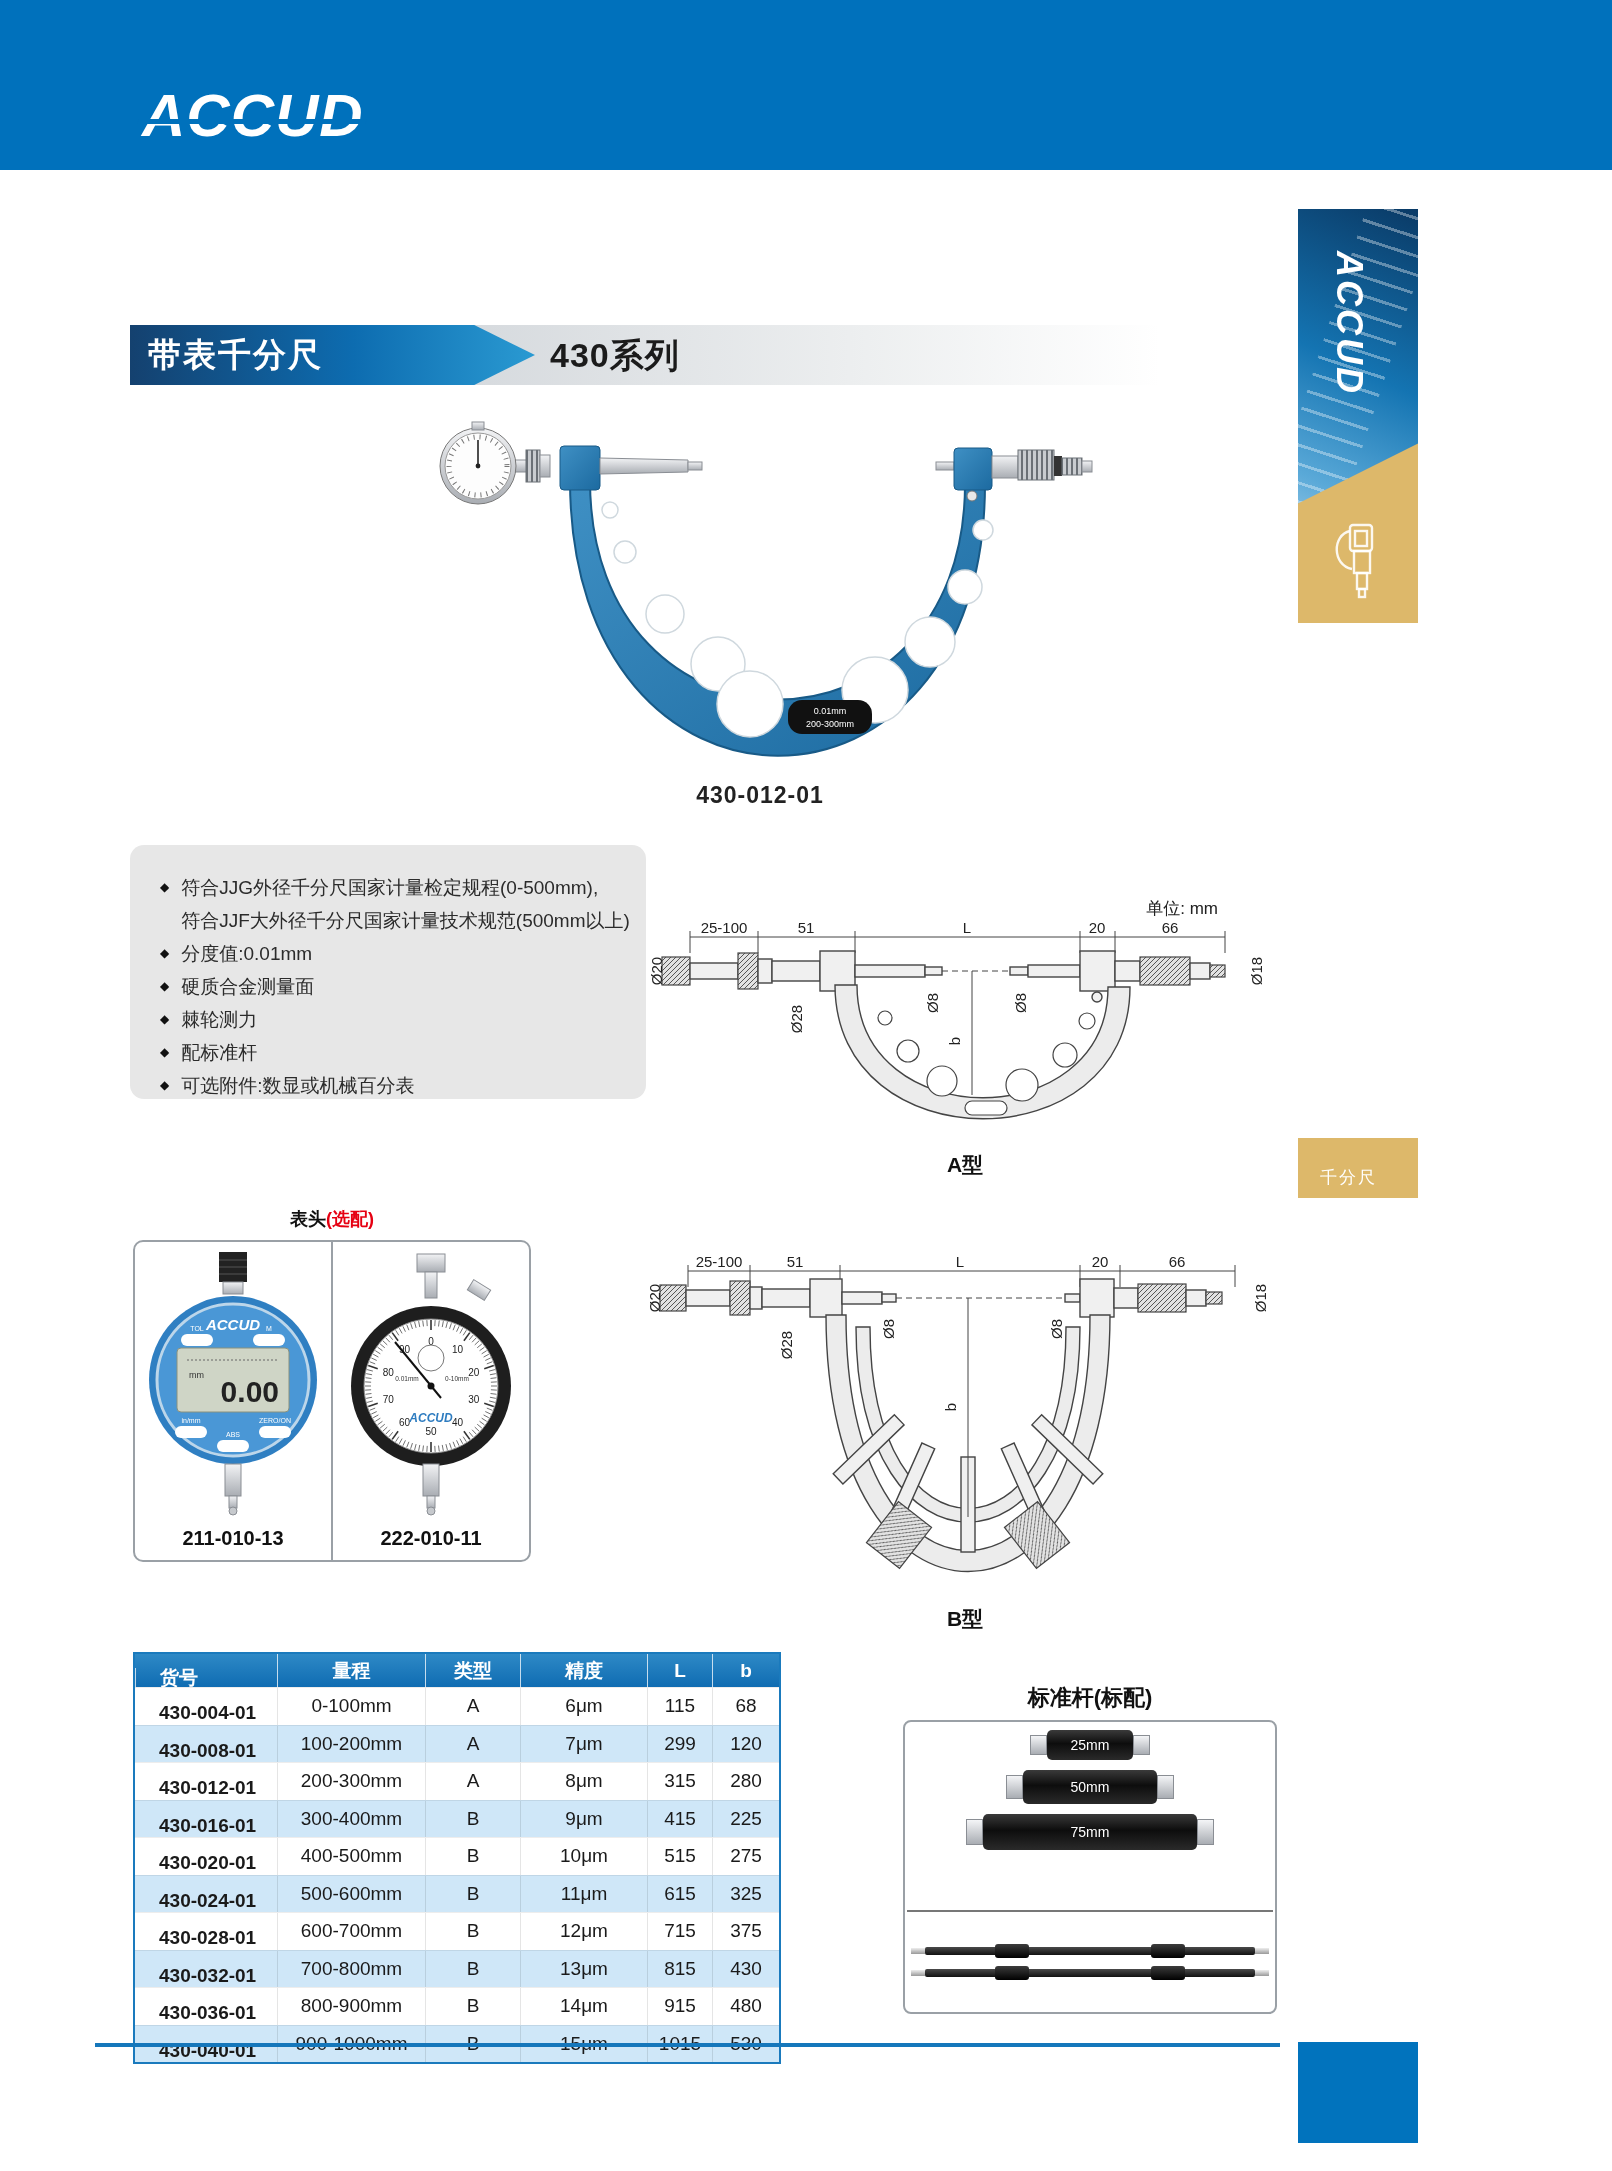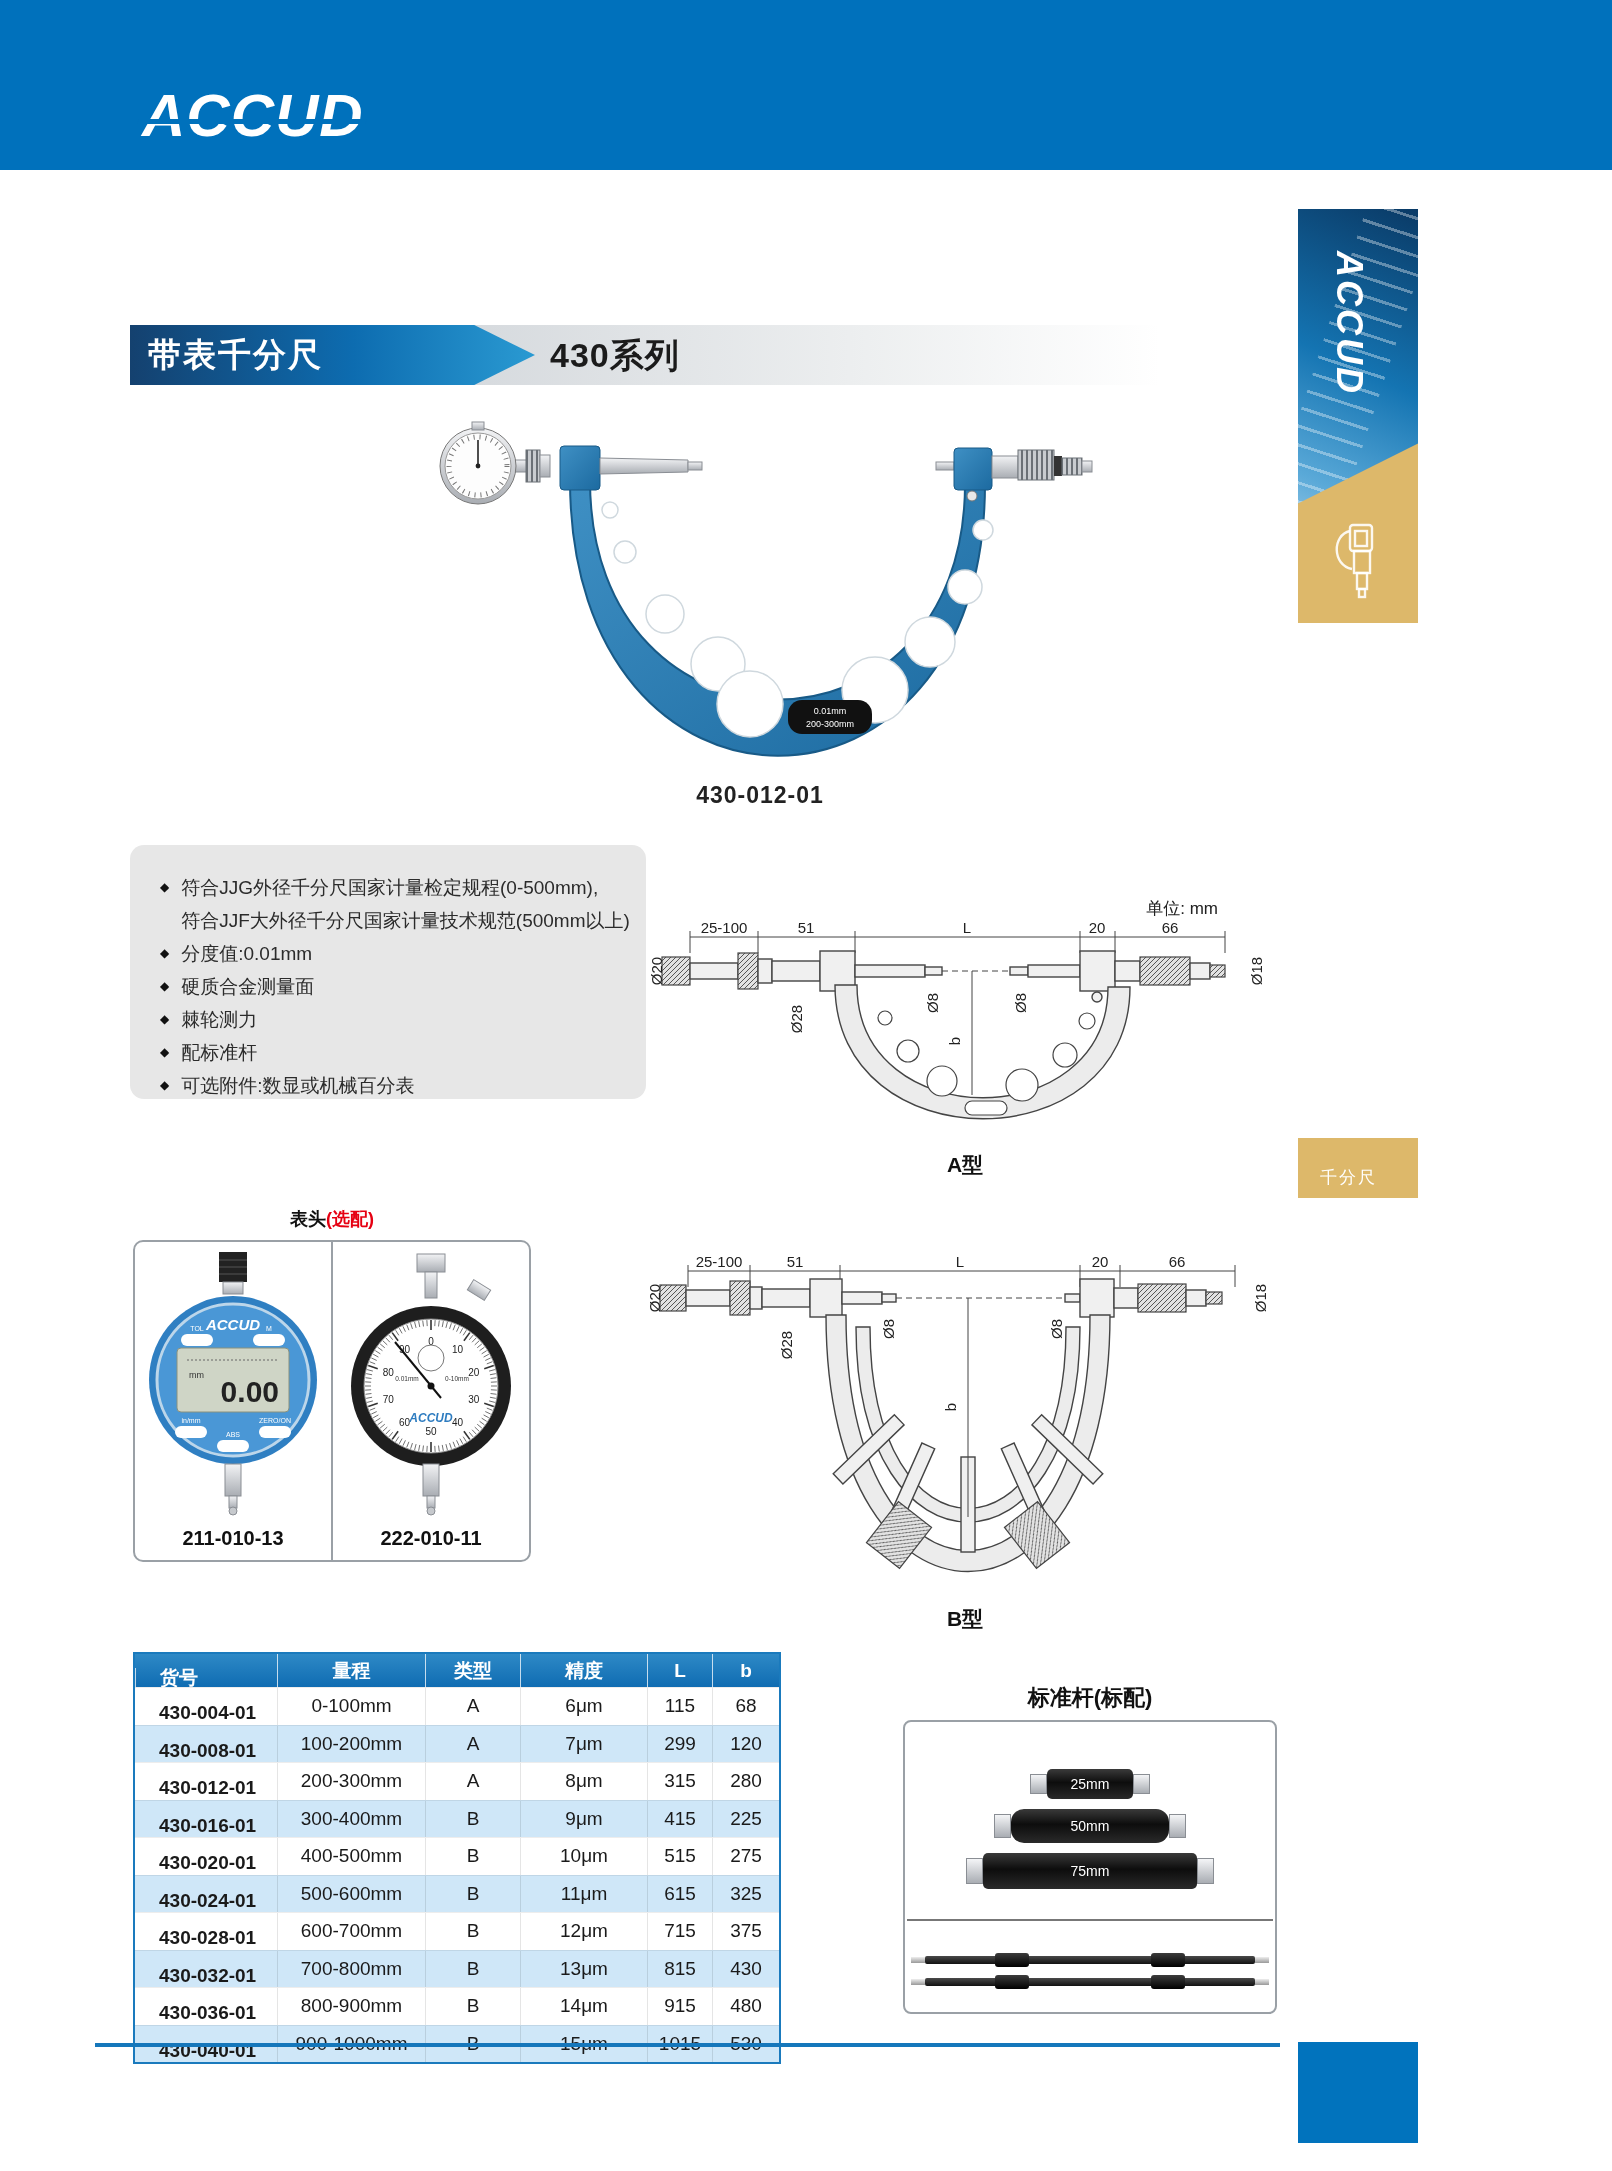--- a/index.html
+++ b/index.html
@@ -92,21 +92,21 @@
   .t-row.odd{background:#cfe7f8;}
   .t-row.body{border-top:1px solid rgba(0,0,0,.07);}
   .c0{width:142px;}.c1{width:148px;}.c2{width:95px;}.c3{width:127px;}.c4{width:65px;}.c5{width:67px;}
 
   
   .bars-section{position:absolute;left:903px;top:1683px;width:374px;}
   .bars-title{text-align:center;font-size:22px;font-weight:bold;color:#111;}
   .bars-box{margin-top:7px;height:294px;border:2px solid #9aa0a6;border-radius:8px;background:#fff;
         box-sizing:border-box;}
   .bars-area{height:180px;display:flex;flex-direction:column;align-items:center;
-        justify-content:center;gap:10px;padding-top:8px;margin-top:9px;}
+        gap:10px;padding-top:8px;}
   .bar-row{display:flex;align-items:center;}
   .bar-tip{width:15px;background:linear-gradient(#f4f5f7,#a9adb3);border:1px solid #8a8e94;}
   .bar-body{background:linear-gradient(#3a3a3a,#0d0d0d 45%,#2a2a2a);border-radius:5px;
         color:#fff;display:flex;align-items:center;justify-content:center;font-size:14px;}
   .bars-divider{border-top:2px solid #777;margin:0 2px;}
   .rods{height:100px;display:flex;flex-direction:column;justify-content:center;gap:14px;
         align-items:center;}
   .rod{position:relative;width:330px;height:8px;background:linear-gradient(#4a4a4a,#111);
         border-radius:2px;}
   .rod::before,.rod::after{content:"";position:absolute;top:-3px;width:34px;height:14px;
@@ -666,21 +666,21 @@
     </div>
     <div class="bars-box">
       <div class="bars-area" id="bars-area">
           <div class="bar-row">
             <div class="bar-tip" style="height: 18px;"></div>
             <div class="bar-body" style="width: 86px; height: 30px;">25mm</div>
             <div class="bar-tip" style="height: 18px;"></div>
           </div>
           <div class="bar-row">
             <div class="bar-tip" style="height: 22px;"></div>
-            <div class="bar-body" style="width: 158px; height: 34px; border-radius: 13px;">50mm</div>
+            <div class="bar-body" style="width: 134px; height: 34px;">50mm</div>
             <div class="bar-tip" style="height: 22px;"></div>
           </div>
           <div class="bar-row">
             <div class="bar-tip" style="height: 24px;"></div>
             <div class="bar-body" style="width: 214px; height: 36px;">75mm</div>
             <div class="bar-tip" style="height: 24px;"></div>
           </div>
         </div>
       <div class="bars-divider"></div>
       <div class="rods">

